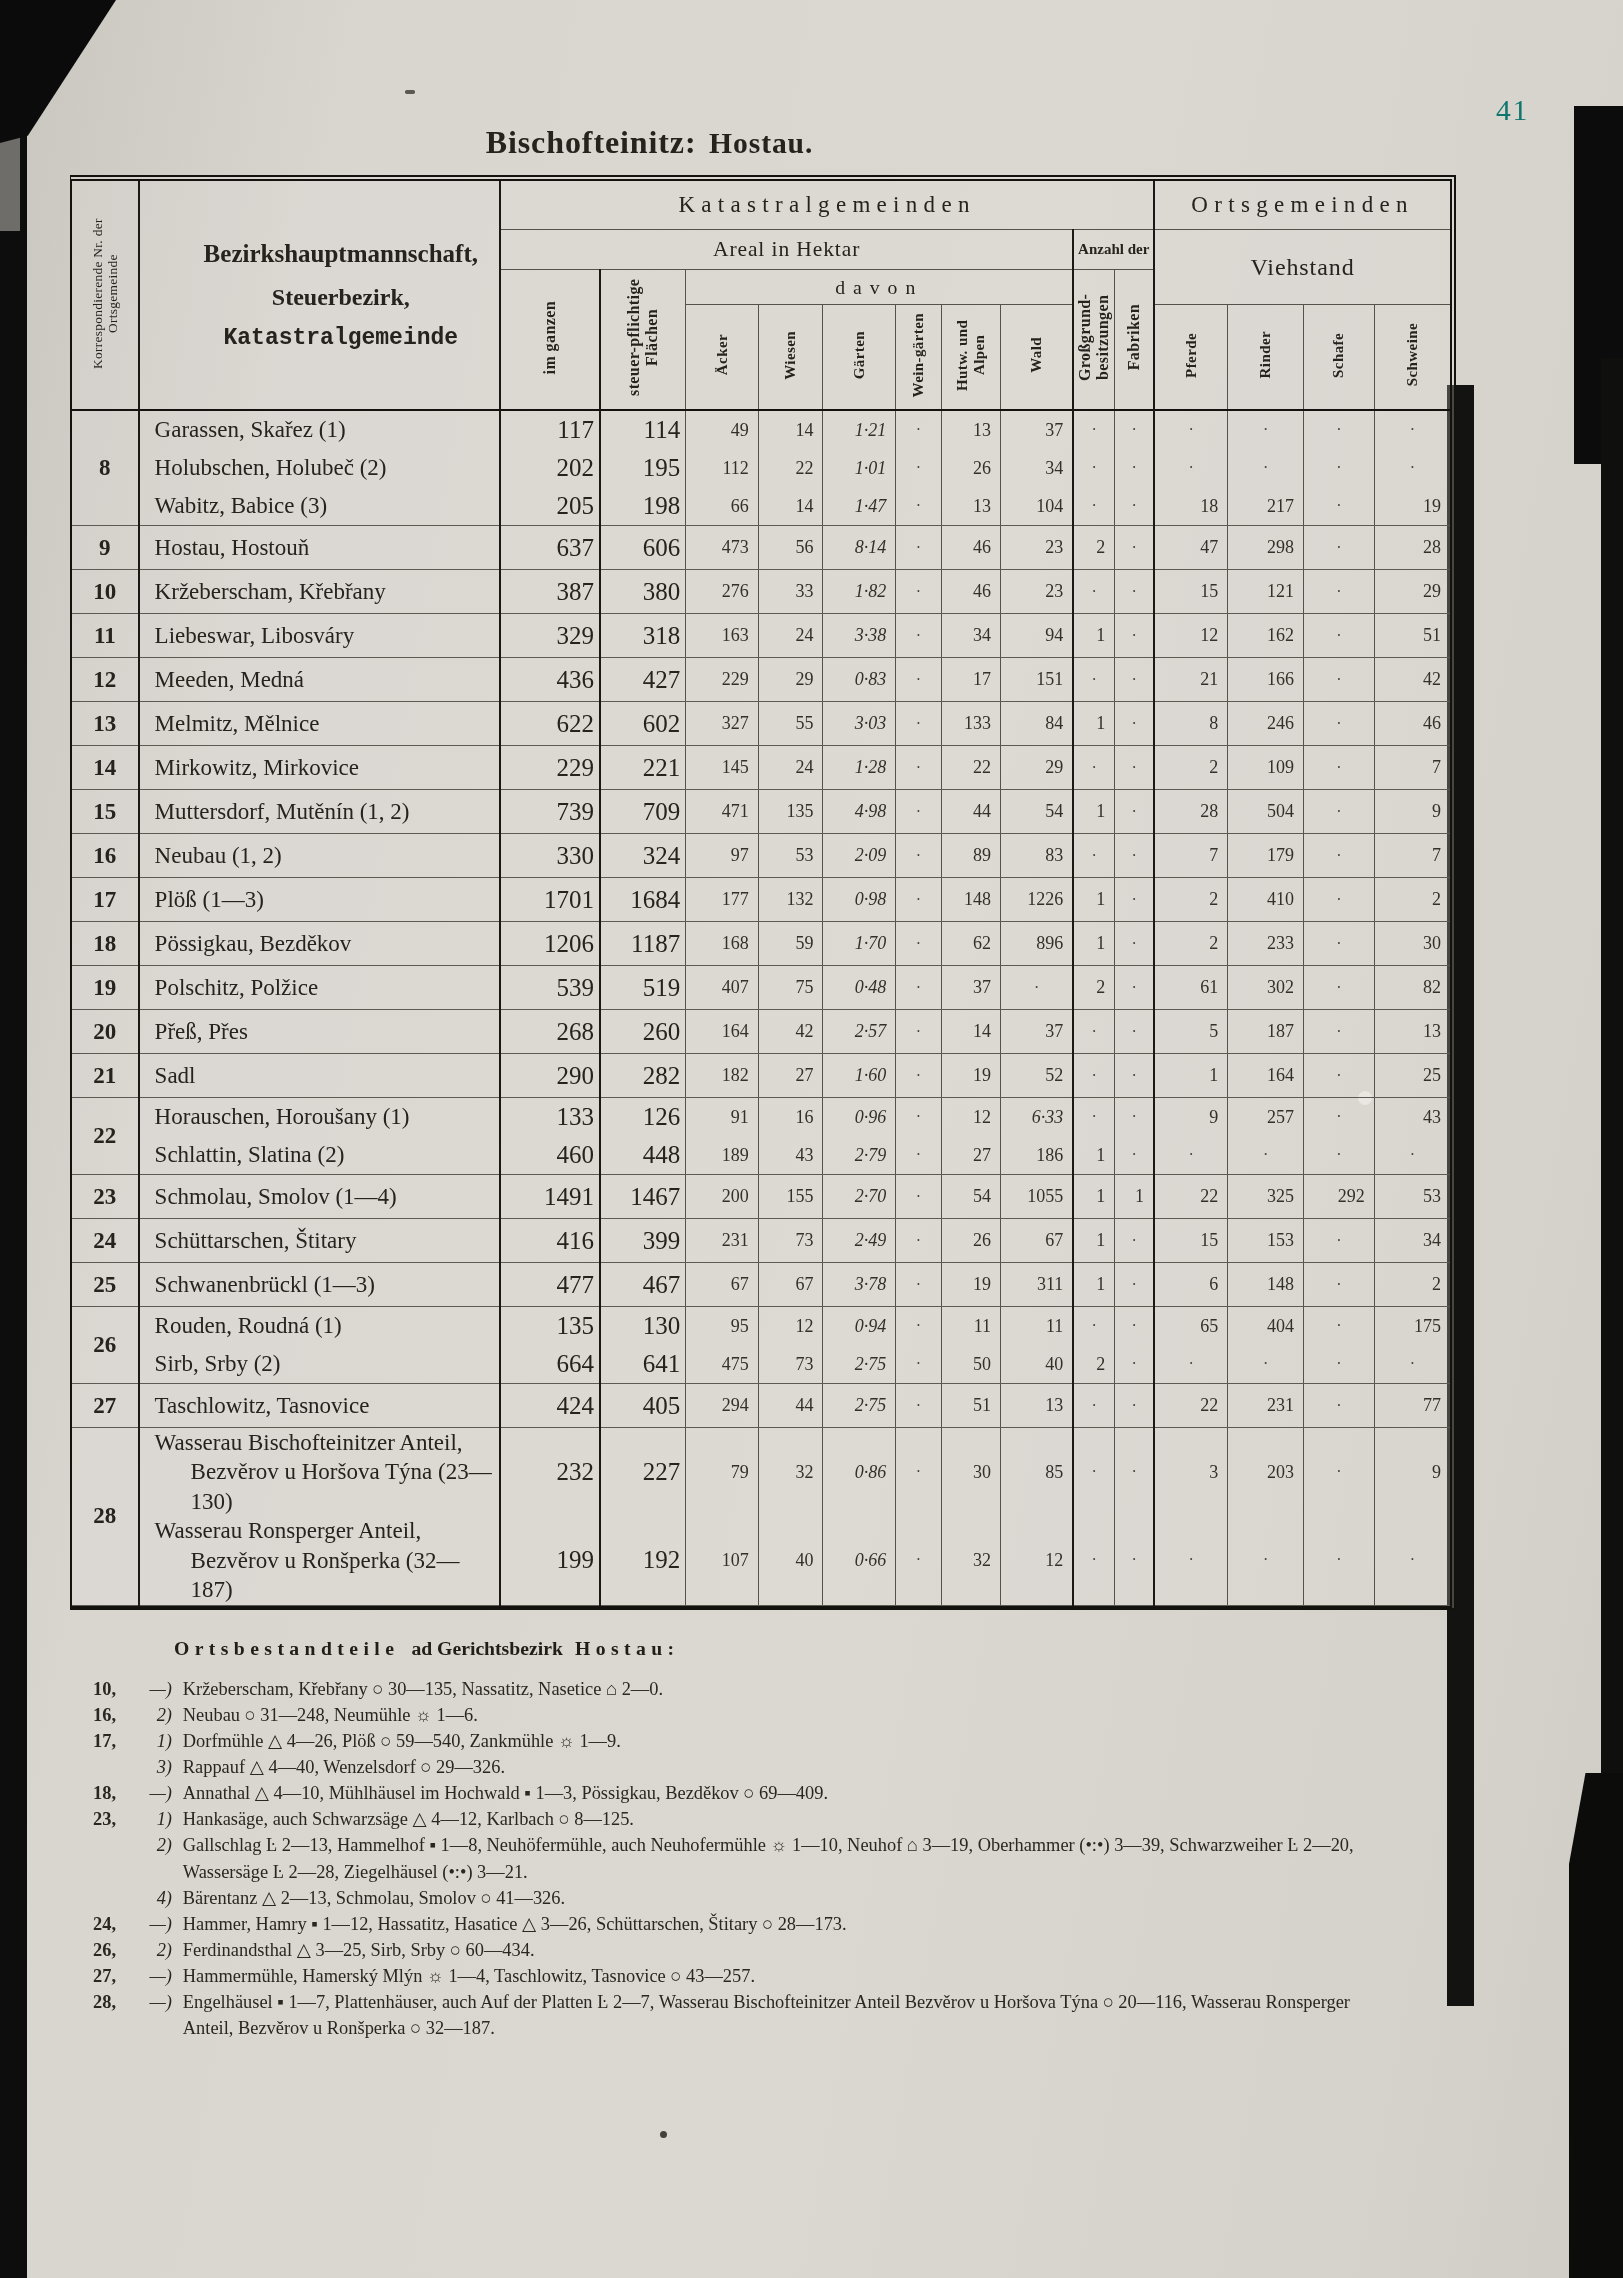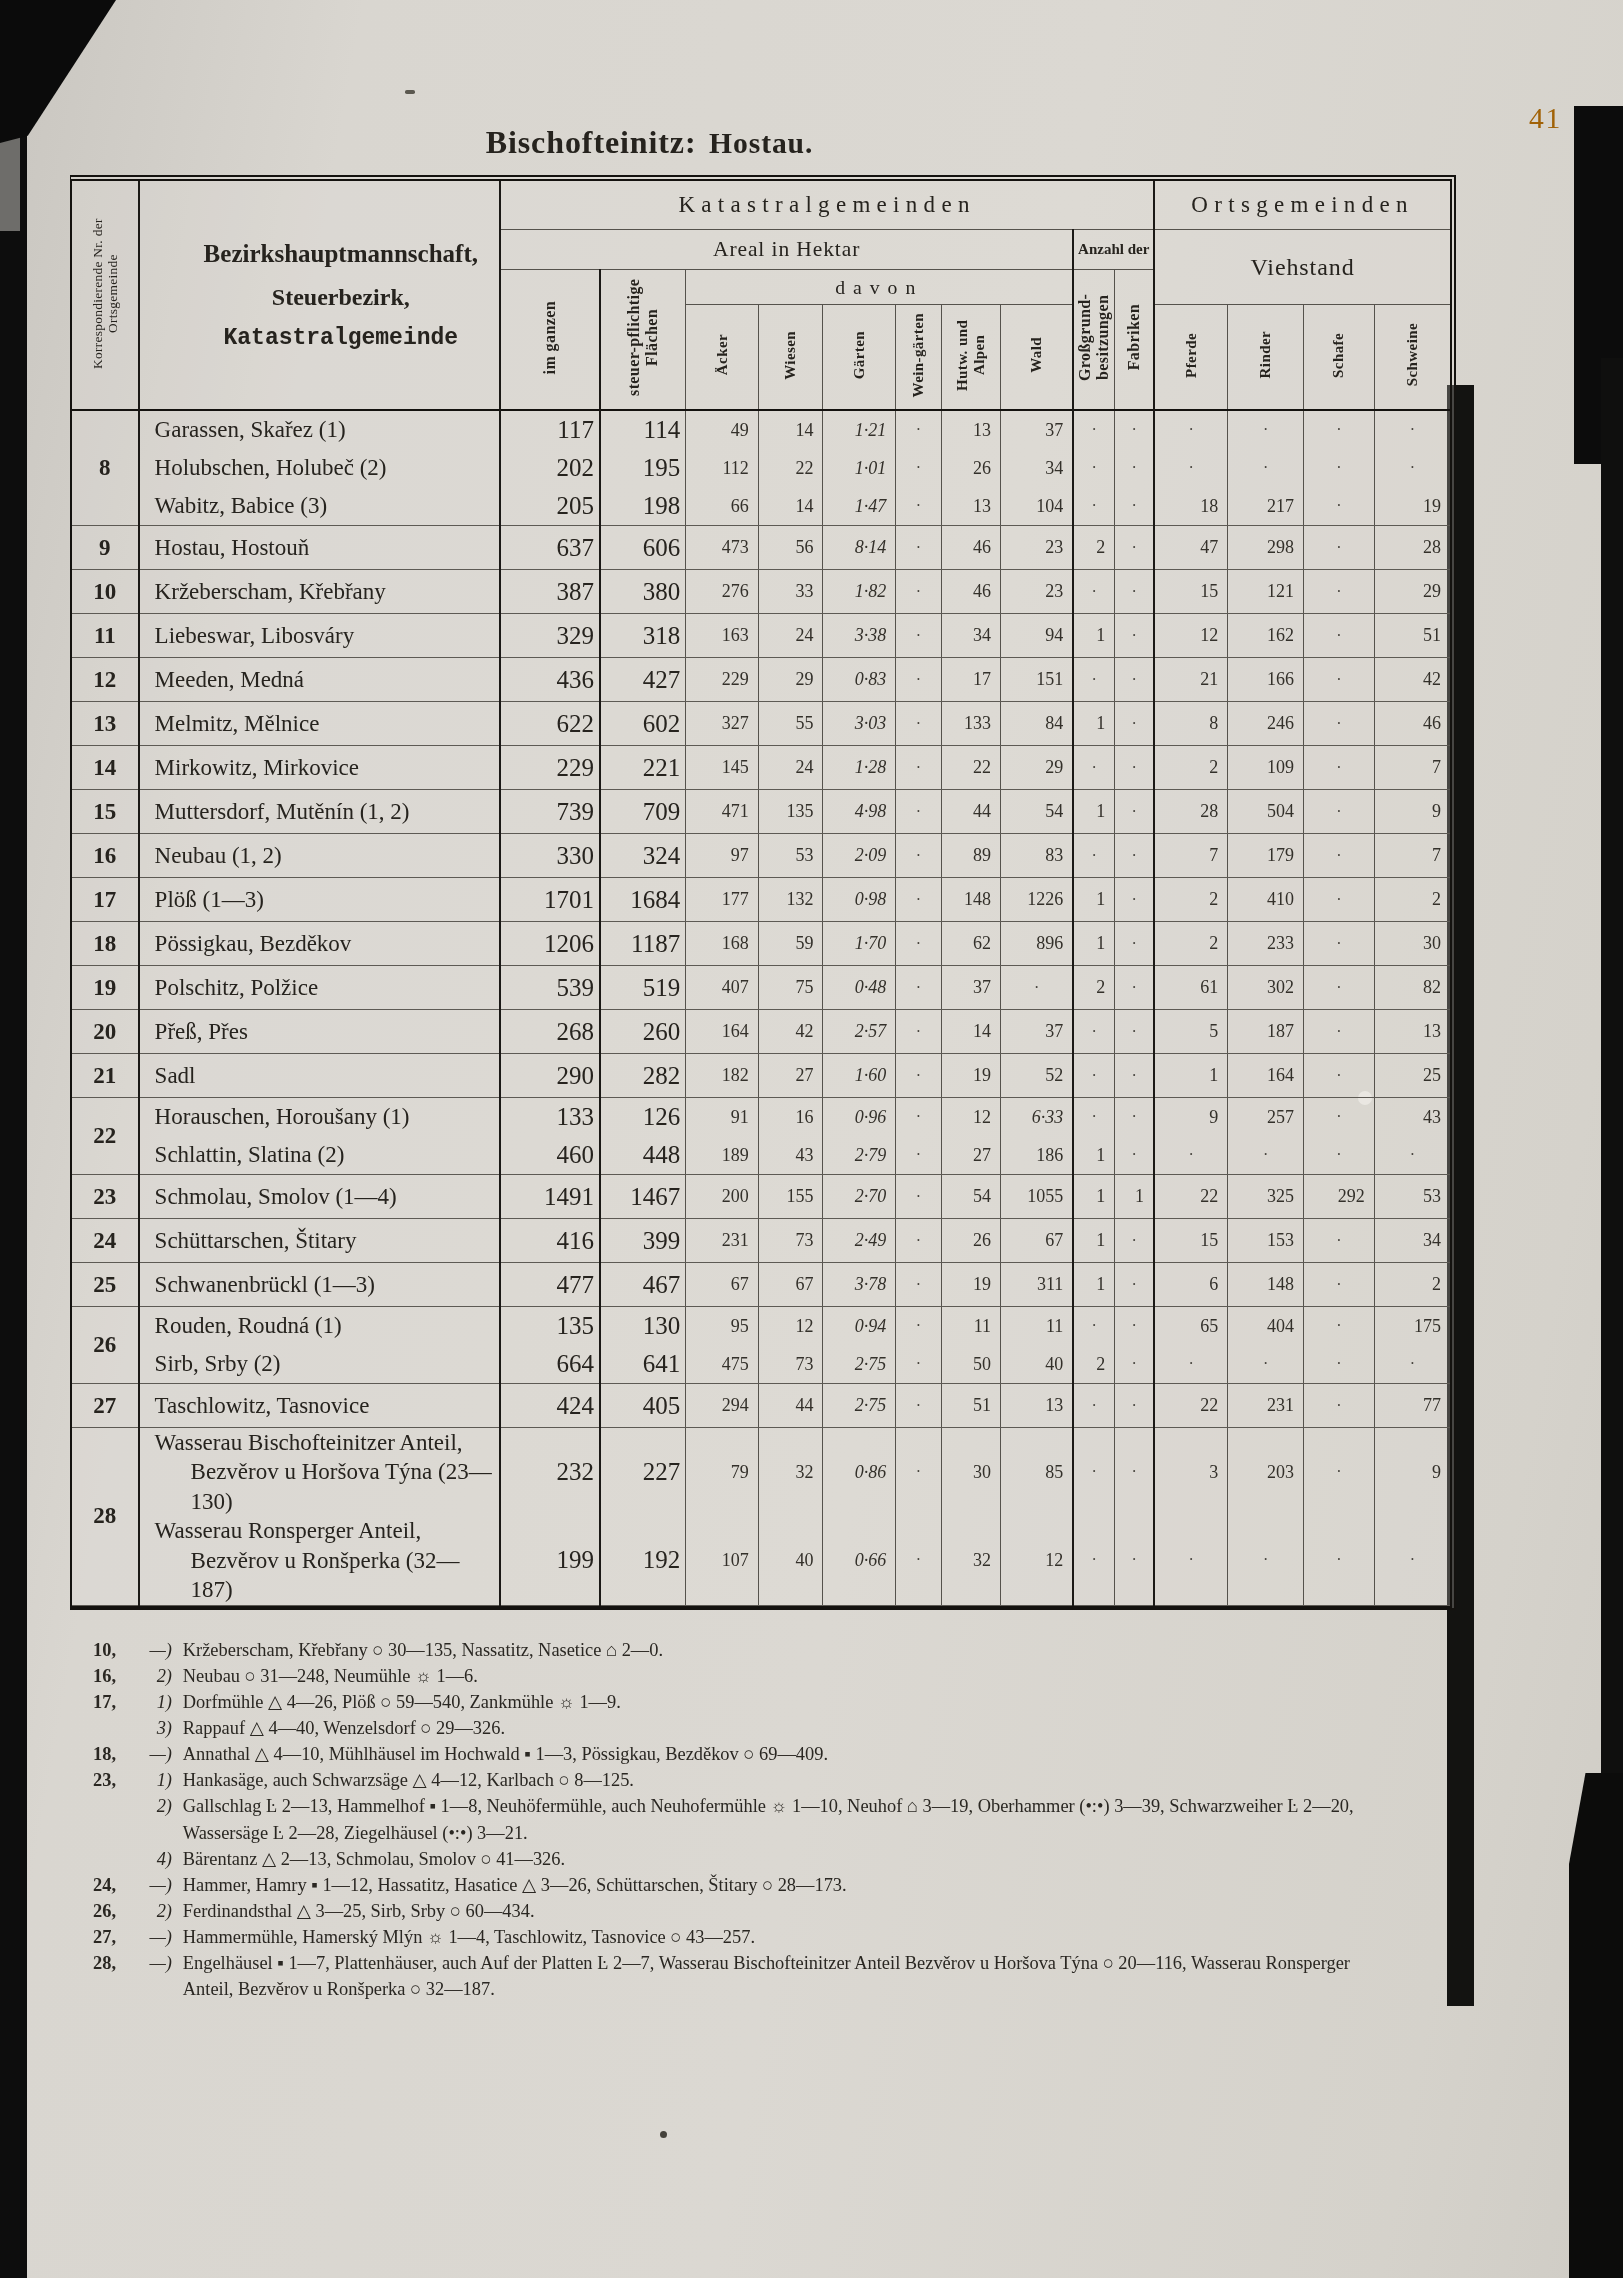--- a/index.html
+++ b/index.html
@@ -14,22 +14,22 @@
   .bar-binding{position:absolute;left:1447px;top:385px;width:27px;height:1621px;background:#131311;}
   .edge-right-top{position:absolute;left:1574px;top:106px;width:49px;height:358px;background:#0c0c0c;}
   .edge-right-main{position:absolute;left:1601px;top:358px;width:22.4px;height:1920px;background:#0f0f0e;}
   .edge-right-bottom{position:absolute;left:1569px;top:1773px;width:55px;height:505px;background:#0c0c0b;
              clip-path:polygon(30% 0,100% 0,100% 100%,0 100%,0 18%);}
   .speck-dash{position:absolute;left:405px;top:90px;width:9.9px;height:3.6px;background:#5b584f;border-radius:1.8px;}
   .speck-dot{position:absolute;left:660px;top:2131px;width:7.2px;height:7.2px;background:#45423b;border-radius:50%;}
   .speck-white{position:absolute;left:1358px;top:1091px;width:14.3px;height:14.3px;background:#eceae4;border-radius:50%;}
 
   
-  .page-number{position:absolute;top:102px;left:1496px;width:99px;text-align:center;
-               font-size:29.6px;letter-spacing:1.8px;color:#a16207;}
+  .page-number{position:absolute;top:94px;left:1496px;width:99px;
+               font-size:29.6px;letter-spacing:1.8px;color:#0f766e;}
   .doc-title{position:absolute;top:124px;left:0;width:1299px;text-align:center;}
   .doc-title .t1{font-weight:bold;font-size:32px;letter-spacing:0.9px;}
   .doc-title .t2{font-weight:bold;font-size:29.6px;margin-left:9px;letter-spacing:0.9px;}
 
   
   .content{position:absolute;left:70px;top:175px;width:1386px;}
   .table-frame{border-top:6.3px double #14120f;border-left:2.7px solid #14120f;
                border-right:6.3px double #14120f;border-bottom:4.5px solid #14120f;
                background:rgba(226,224,218,0.25);}
   table{border-collapse:collapse;table-layout:fixed;width:100%;}
@@ -631,20 +631,25 @@
             <td class="cell val b-heavy dot">·</td>
             <td class="cell val b-thin dot">·</td>
             <td class="cell val b-thin dot">·</td>
             <td class="cell val b-thin dot">·</td>
           </tr>
         </tbody>
     </table>
   </div>
 
   <div class="footnotes">
+    <div class="fn-heading">
+      <span class="sp">Ortsbestandteile</span>
+      <span class="mid">ad Gerichtsbezirk</span>
+      <span class="sp">Hostau:</span>
+    </div>
     <div>
         <div class="fn-line">
           <span class="fn-nr">10,</span>
           <span class="fn-sub">—)</span>
           <span class="fn-text">Kržeberscham, Křebřany ○ 30—135, Nassatitz, Nasetice ⌂ 2—0.</span>
         </div>
         <div class="fn-line">
           <span class="fn-nr">16,</span>
           <span class="fn-sub">2)</span>
           <span class="fn-text">Neubau ○ 31—248, Neumühle ☼ 1—6.</span>

